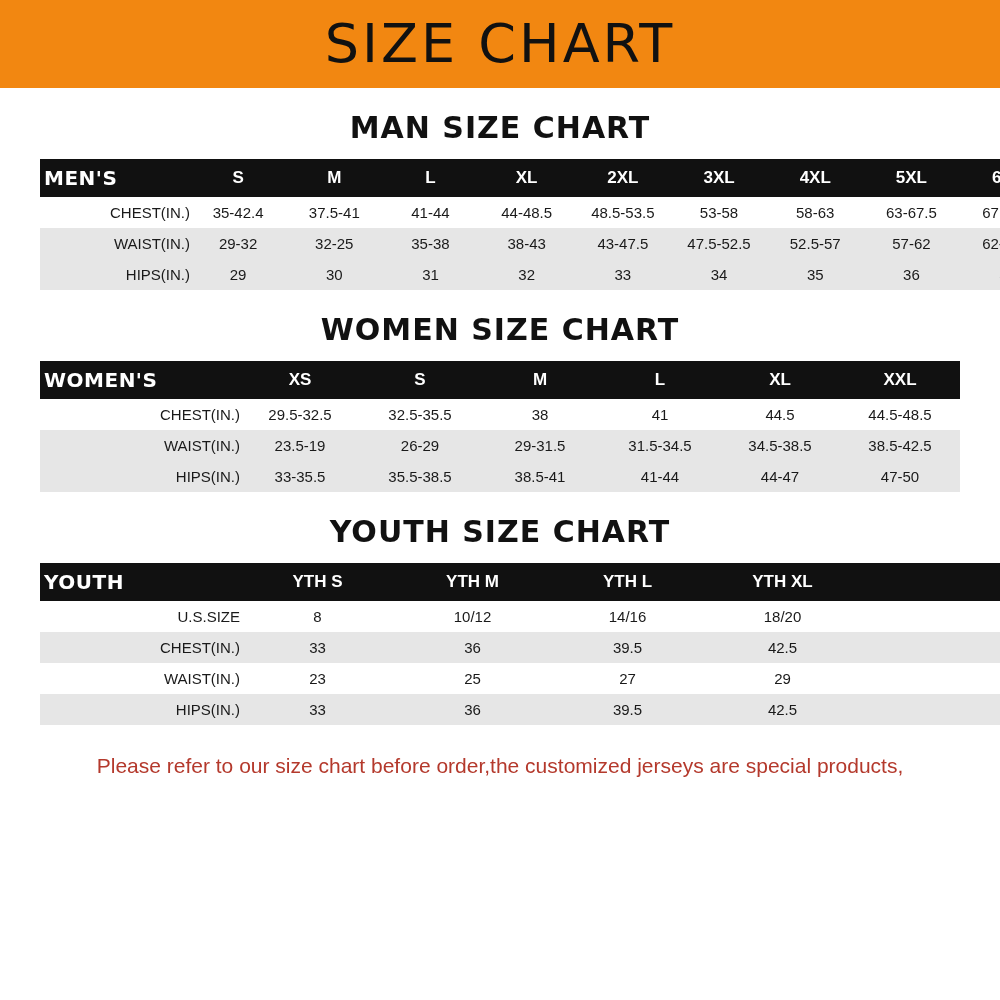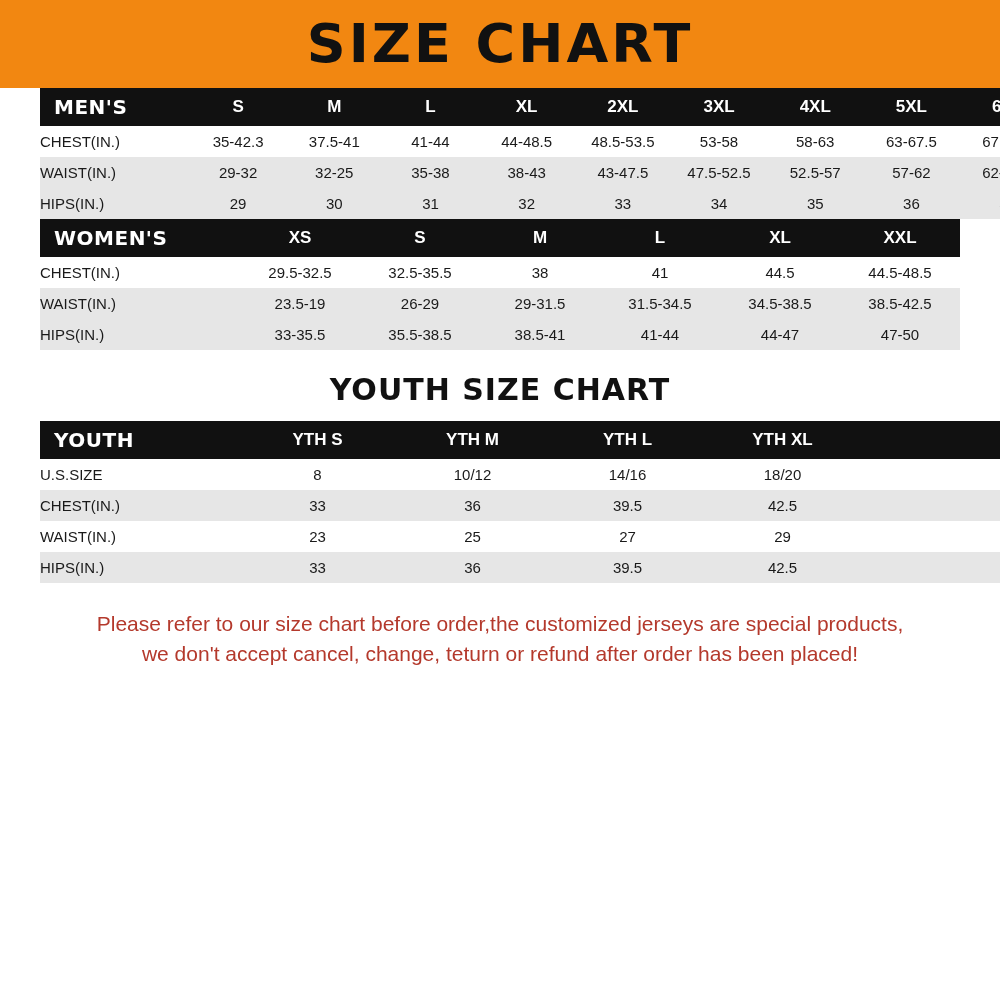--- a/index.html
+++ b/index.html
@@ -25,21 +25,21 @@
   .banner {
     width: 1000px;
     height: 88px;
     background: #f28711;
     display: flex;
     align-items: center;
     justify-content: center;
   }
   .banner-title {
     font-family: "DejaVu Sans", sans-serif;
-    font-weight: bold;
+    font-weight: normal;
     font-size: 54px;
     letter-spacing: 3px;
     color: #111111;
     line-height: 1;
   }
 
   
   .section {
     padding: 0 40px;
     box-sizing: border-box;
@@ -73,33 +73,33 @@
   }
   table.size-table thead th {
     background: #111111;
     color: #ffffff;
     font-weight: bold;
     font-size: 17px;
     height: 38px;
   }
   table.size-table thead th.rowhead {
     text-align: left;
-    padding-left: 14px;
+    padding-left: 4px;
     font-size: 20px;
     letter-spacing: 0.5px;
     font-family: "DejaVu Sans", sans-serif;
   }
   table.size-table tbody tr.odd td {
     background: #ffffff;
   }
   table.size-table tbody tr.even td {
     background: #e6e6e6;
   }
   table.size-table tbody td.rowhead {
-    text-align: left;
+    text-align: right;
     font-size: 15px;
     color: #1a1a1a;
   }
 
   
   .tbl-men col.c0 { width: 150px; }
   .tbl-men col.cx { width: 96.2px; }
 
   
   .tbl-women col.c0 { width: 200px; }
@@ -129,20 +129,21 @@
 </head>
 <body>
 
 <div class="page">
 
   <div class="banner">
     <div class="banner-title">SIZE CHART</div>
   </div>
 
   <div class="section">
+    <div class="section-title">MAN SIZE CHART</div>
     <table class="size-table tbl-men">
       <colgroup>
         <col class="c0">
           <col class="cx">
           <col class="cx">
           <col class="cx">
           <col class="cx">
           <col class="cx">
           <col class="cx">
           <col class="cx">
@@ -159,21 +160,21 @@
           <th>2XL</th>
           <th>3XL</th>
           <th>4XL</th>
           <th>5XL</th>
           <th>6XL</th>
         </tr>
       </thead>
       <tbody>
         <tr class="odd">
           <td class="rowhead">CHEST(IN.)</td>
-          <td>35-42.3</td>
+          <td>35-42.4</td>
           <td>37.5-41</td>
           <td>41-44</td>
           <td>44-48.5</td>
           <td>48.5-53.5</td>
           <td>53-58</td>
           <td>58-63</td>
           <td>63-67.5</td>
           <td>67.5-72</td>
         </tr>
         <tr class="even">
@@ -198,20 +199,21 @@
           <td>34</td>
           <td>35</td>
           <td>36</td>
           <td>37</td>
         </tr>
       </tbody>
     </table>
   </div>
 
   <div class="section">
+    <div class="section-title">WOMEN SIZE CHART</div>
     <table class="size-table tbl-women">
       <colgroup>
         <col class="c0">
           <col class="cx">
           <col class="cx">
           <col class="cx">
           <col class="cx">
           <col class="cx">
           <col class="cx">
       </colgroup>
@@ -311,16 +313,15 @@
           <td>39.5</td>
           <td>42.5</td>
           <td></td>
         </tr>
       </tbody>
     </table>
   </div>
 
   <div class="footer-note">
     <div>Please refer to our size chart before order,the customized jerseys are special products,</div>
-    <div>we don't accept cancel, change, teturn or refund after order has been placed!</div>
   </div>
 
 </div>
 
 </body></html>

